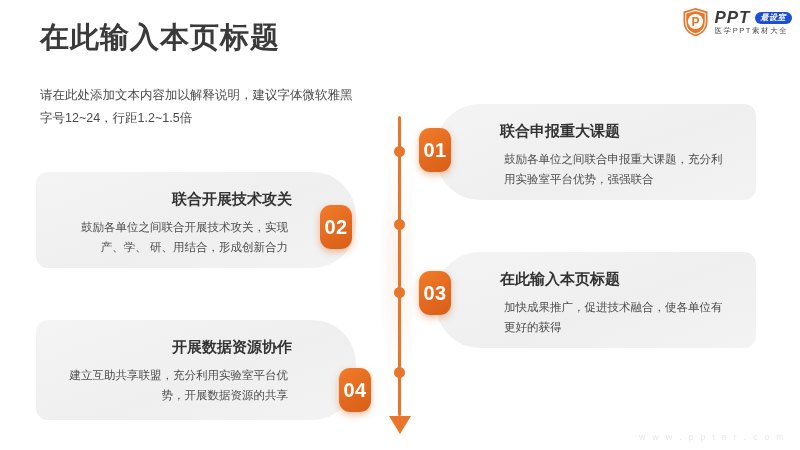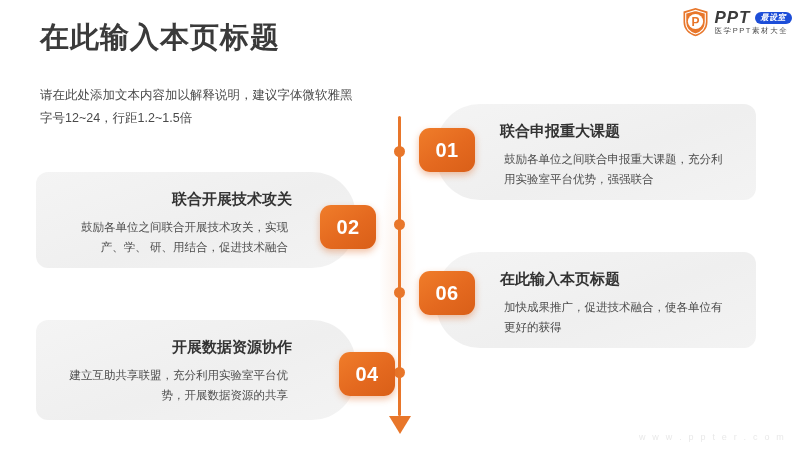--- a/index.html
+++ b/index.html
@@ -100,38 +100,38 @@
   .card-title{
     font-size:15px;font-weight:bold;color:#333333;
     margin:0 0 9px 0;line-height:1.2;
   }
   .card-desc{
     font-size:11.5px;color:#4c4c4c;line-height:1.75;margin:4px;
   }
 
   
   .badge{
-    position:absolute;width:56px;height:44px;
+    position:absolute;width:32px;height:44px;
     border-radius:11px;
     background:linear-gradient(145deg,#f07d2a 0%,#e4691f 55%,#d95f18 100%);
     box-shadow:0 3px 7px rgba(220,100,30,0.40);
     color:#ffffff;font-size:20px;font-weight:bold;
     display:flex;align-items:center;justify-content:center;
     letter-spacing:0.5px;
   }
 
   
   #card-1{top:104px;height:96px;}
   #badge-1{left:419px;top:128px;}
   #card-2{top:172px;height:96px;}
   #badge-2{left:320px;top:205px;}
   #card-3{top:252px;height:96px;}
   #badge-3{left:419px;top:271px;}
   #card-4{top:320px;height:100px;}
-  #badge-4{left:339px;top:352px;text-align:right;}
+  #badge-4{left:339px;top:368px;text-align:right;}
 
   
   .watermark{
     position:absolute;right:14px;bottom:8px;
     font-size:9px;color:#e9e9e9;letter-spacing:2.2px;
   }
 </style>
 </head>
 <body>
 
@@ -170,29 +170,29 @@
   </div>
 
   <div class="card right" id="card-1">
     <div class="card-title">联合申报重大课题</div>
     <div class="card-desc">鼓励各单位之间联合申报重大课题，充分利用实验室平台优势，强强联合</div>
   </div>
   <div class="badge" id="badge-1">01</div>
 
   <div class="card left" id="card-2">
     <div class="card-title">联合开展技术攻关</div>
-    <div class="card-desc">鼓励各单位之间联合开展技术攻关，实现产、学、 研、用结合，促进技术融合</div>
+    <div class="card-desc">鼓励各单位之间联合开展技术攻关，实现产、学、 研、用结合，形成创新合力</div>
   </div>
   <div class="badge" id="badge-2">02</div>
 
   <div class="card right" id="card-3">
     <div class="card-title">在此输入本页标题</div>
     <div class="card-desc">加快成果推广，促进技术融合，使各单位有更好的获得</div>
   </div>
-  <div class="badge" id="badge-3">06</div>
+  <div class="badge" id="badge-3">03</div>
 
   <div class="card left" id="card-4">
     <div class="card-title">开展数据资源协作</div>
     <div class="card-desc">建立互助共享联盟，充分利用实验室平台优势，开展数据资源的共享</div>
   </div>
   <div class="badge" id="badge-4">04</div>
 
   <div class="watermark">w w w . p p t e r . c o m</div>
 
 </div>

